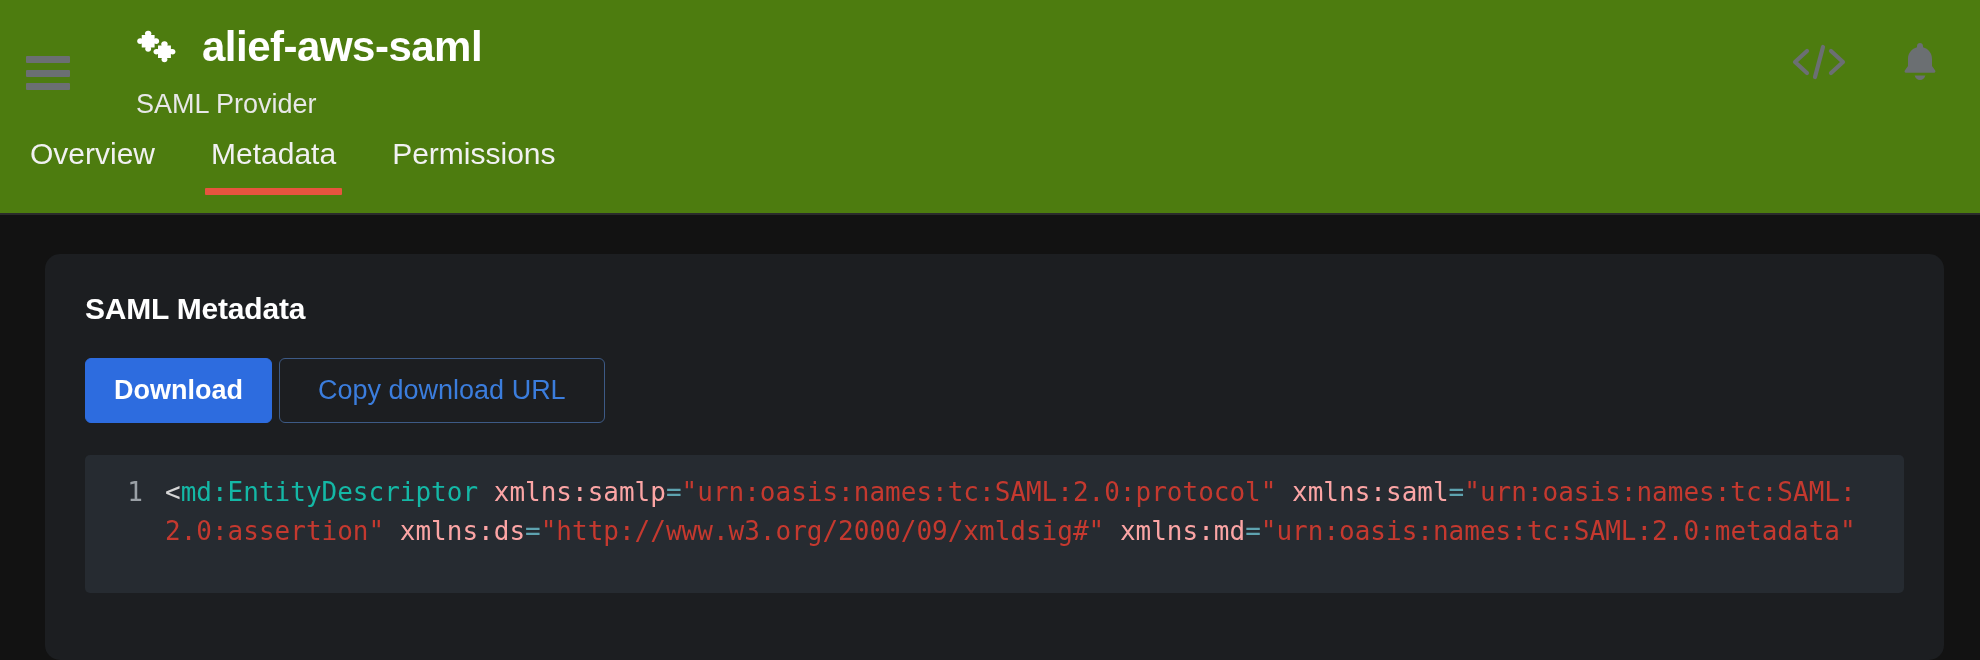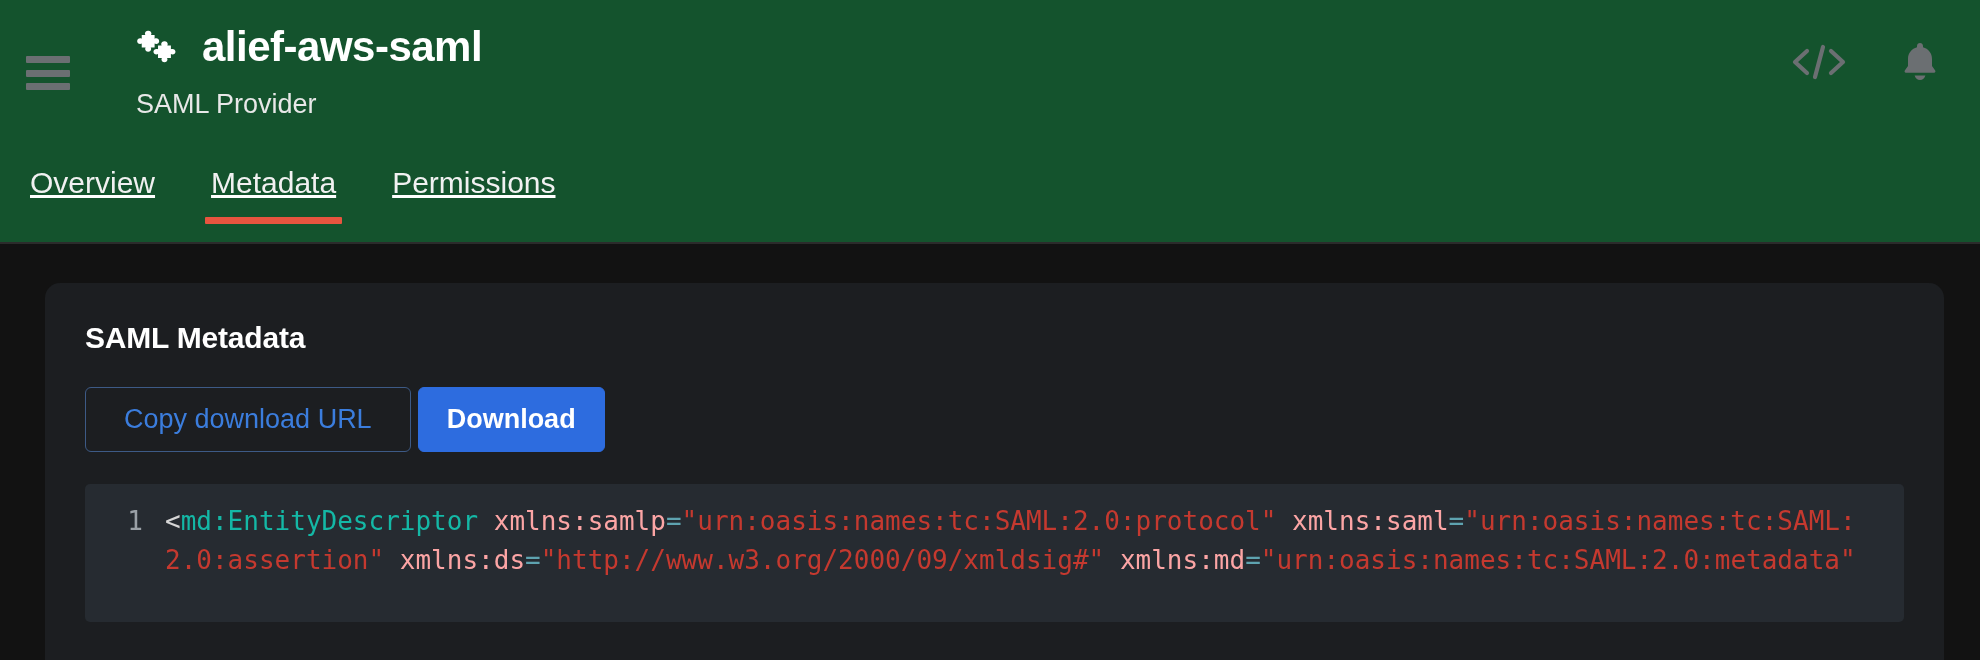--- a/index.html
+++ b/index.html
@@ -13,22 +13,22 @@
 
   body {
     font-family: "Liberation Sans", sans-serif;
     color: #ffffff;
     -webkit-font-smoothing: antialiased;
   }
 
   
   .app-header {
     position: relative;
-    height: 244px;
-    background: #14532d;
+    height: 215px;
+    background: #4d7c0f;
     padding-left: 45px;
   }
 
   .hamburger {
     position: absolute;
     left: 26px;
     top: 56px;
     width: 44px;
     height: 34px;
     display: flex;
@@ -96,21 +96,20 @@
   .tabbar {
     position: absolute;
     left: 0;
     right: 0;
     bottom: 0;
     height: 86px;
     display: flex;
     align-items: flex-start;
     padding-left: 26px;
     border-bottom: 2px solid #2b2b2b;
-    text-decoration: underline;
   }
 
   .tab {
     position: relative;
     font-size: 30px;
     font-weight: 400;
     color: #f1f1f1;
     padding: 8px 28px 22px 28px;
     white-space: nowrap;
     cursor: pointer;
@@ -272,22 +271,22 @@
     </div>
   </div>
 </div>
 
 <div class="content">
   <div class="card">
 
     <div class="card-title">SAML Metadata</div>
 
     <div class="btn-row">
+      <button class="btn btn-primary">Download</button>
       <button class="btn btn-outline">Copy download URL</button>
-      <button class="btn btn-primary">Download</button>
     </div>
 
     <div class="code-block">
       <div class="code-inner">
         <div class="gutter">1</div>
         <div class="code-text"><span class="tok-punct">&lt;</span><span class="tok-tag">md:EntityDescriptor</span><span class="tok-punct"> </span><span class="tok-attr">xmlns:samlp</span><span class="tok-eq">=</span><span class="tok-str">"urn:oasis:names:tc:SAML:2.0:protocol"</span><span class="tok-punct"> </span><span class="tok-attr">xmlns:saml</span><span class="tok-eq">=</span><span class="tok-str">"urn:oasis:names:tc:SAML:2.0:assertion"</span><span class="tok-punct"> </span><span class="tok-attr">xmlns:ds</span><span class="tok-eq">=</span><span class="tok-str">"http://www.w3.org/2000/09/xmldsig#"</span><span class="tok-punct"> </span><span class="tok-attr">xmlns:md</span><span class="tok-eq">=</span><span class="tok-str">"urn:oasis:names:tc:SAML:2.0:metadata"</span></div>
       </div>
     </div>
 
   </div>

